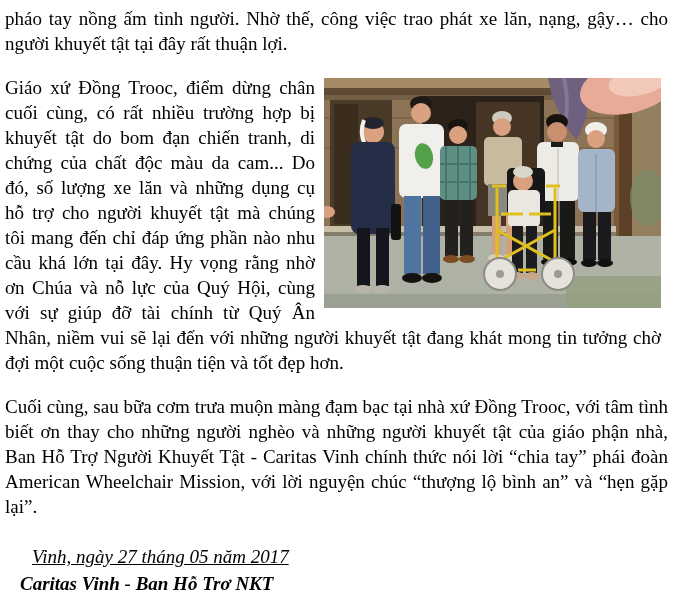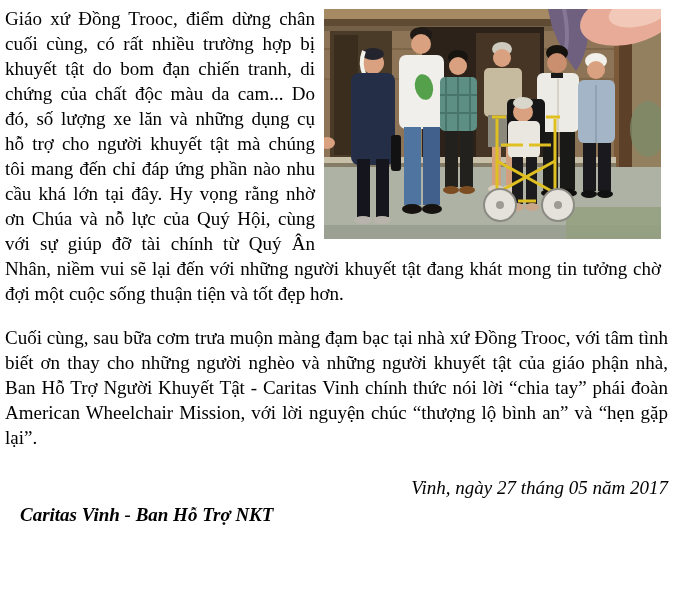--- a/index.html
+++ b/index.html
@@ -28,34 +28,36 @@
     width:337px;height:230px;
     margin:3px 0 6px 9px;
     display:block;
     overflow:hidden;
   }
   .photo-float svg{display:block;width:337px;height:230px;}
   .para-last{clear:both;}
   .dateline{
     margin:25px 0 2px 27px;
     font-style:italic;
-    text-align:right;
+    text-align:left;
+    text-decoration:underline;
   }
   .signature{
     margin:0 0 0 15px;
     font-style:italic;
     font-weight:bold;
     text-align:left;
   }
 </style>
 </head>
 <body>
 
 <div class="page">
 
+  <p class="para">pháo tay nồng ấm tình người. Nhờ thế, công việc trao phát xe lăn, nạng, gậy… cho người khuyết tật tại đây rất thuận lợi.</p>
 
   <div class="para-with-photo">
 
     <span class="photo-float">
       <svg viewBox="0 0 337 230" xmlns="http://www.w3.org/2000/svg">
 
         <rect x="0" y="0" width="337" height="230" fill="#8d7456"></rect>
         <rect x="0" y="0" width="337" height="10" fill="#a58a64"></rect>
         <rect x="0" y="10" width="337" height="7" fill="#5f4a33"></rect>
         <rect x="0" y="17" width="337" height="5" fill="#746047"></rect>

